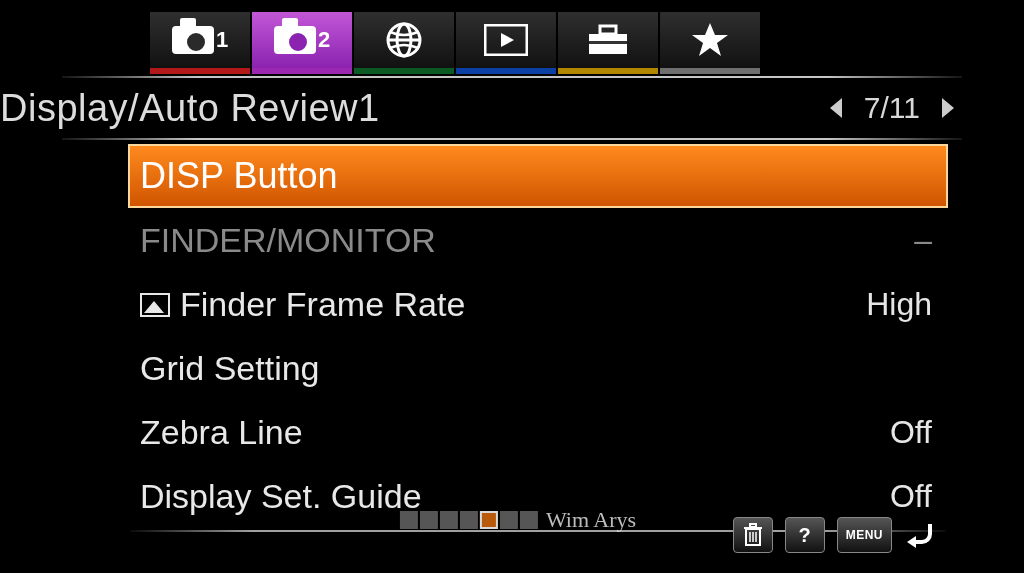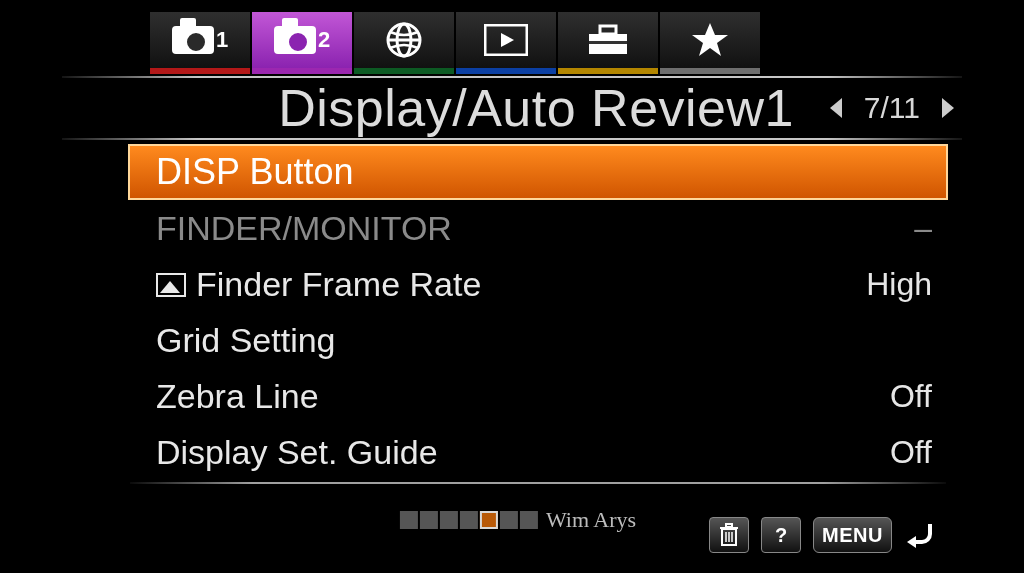--- a/index.html
+++ b/index.html
@@ -56,22 +56,22 @@
 
   
   .header {
     display: flex;
     align-items: center;
     height: 60px;
     padding: 0 70px 0 0;
   }
   .header-title {
     flex: 1;
-    text-align: right;
-    font-size: 52px;
+    text-align: left;
+    font-size: 38px;
     color: #dcdcdc;
     letter-spacing: 0.5px;
   }
   .pager {
     width: 160px;
     display: flex;
     align-items: center;
     justify-content: flex-end;
     gap: 22px;
     font-size: 30px;
@@ -85,25 +85,25 @@
   .arrow.left { border-right: 12px solid #ccc; }
   .arrow.right { border-left: 12px solid #ccc; }
 
   
   .list {
     margin: 4px 78px 0 130px;
   }
   .row {
     display: flex;
     align-items: center;
-    height: 56px;
+    height: 64px;
     font-size: 34px;
     color: #e8e8e8;
     border-top: 1px solid rgba(255,255,255,0);
-    padding: 0 14px 0 26px;
+    padding: 0 14px 0 10px;
   }
   .row.selected {
     background: linear-gradient(#ff8a1e,#d05500);
     border: 2px solid #ffd79a;
     color: #fff;
     font-size: 36px;
     margin-left:-2px; margin-right:-2px;
   }
   .row.disabled { color: #8a8a8a; }
   .row .label { flex: 1; display:flex; align-items:center; gap:6px; }
@@ -166,21 +166,21 @@
     background: linear-gradient(#555,#111);
     border:1px solid #888;
     border-radius:4px;
     display:flex;
     align-items:center;
     justify-content:center;
     color:#fff;
     font-size:20px;
     font-weight:bold;
   }
-  .foot-btn.menu { padding:0 8px; font-size:20px; letter-spacing:0.5px;border-radius:6px; }
+  .foot-btn.menu { padding:0 8px; font-size:12px; letter-spacing:0.5px; }
   .back-arrow {
     width:34px; height:34px;
     display:flex; align-items:center; justify-content:center;
   }
 
   
   .cam {
     width:42px; height:28px; background:#fff; border-radius:4px;
     position:relative;
   }

